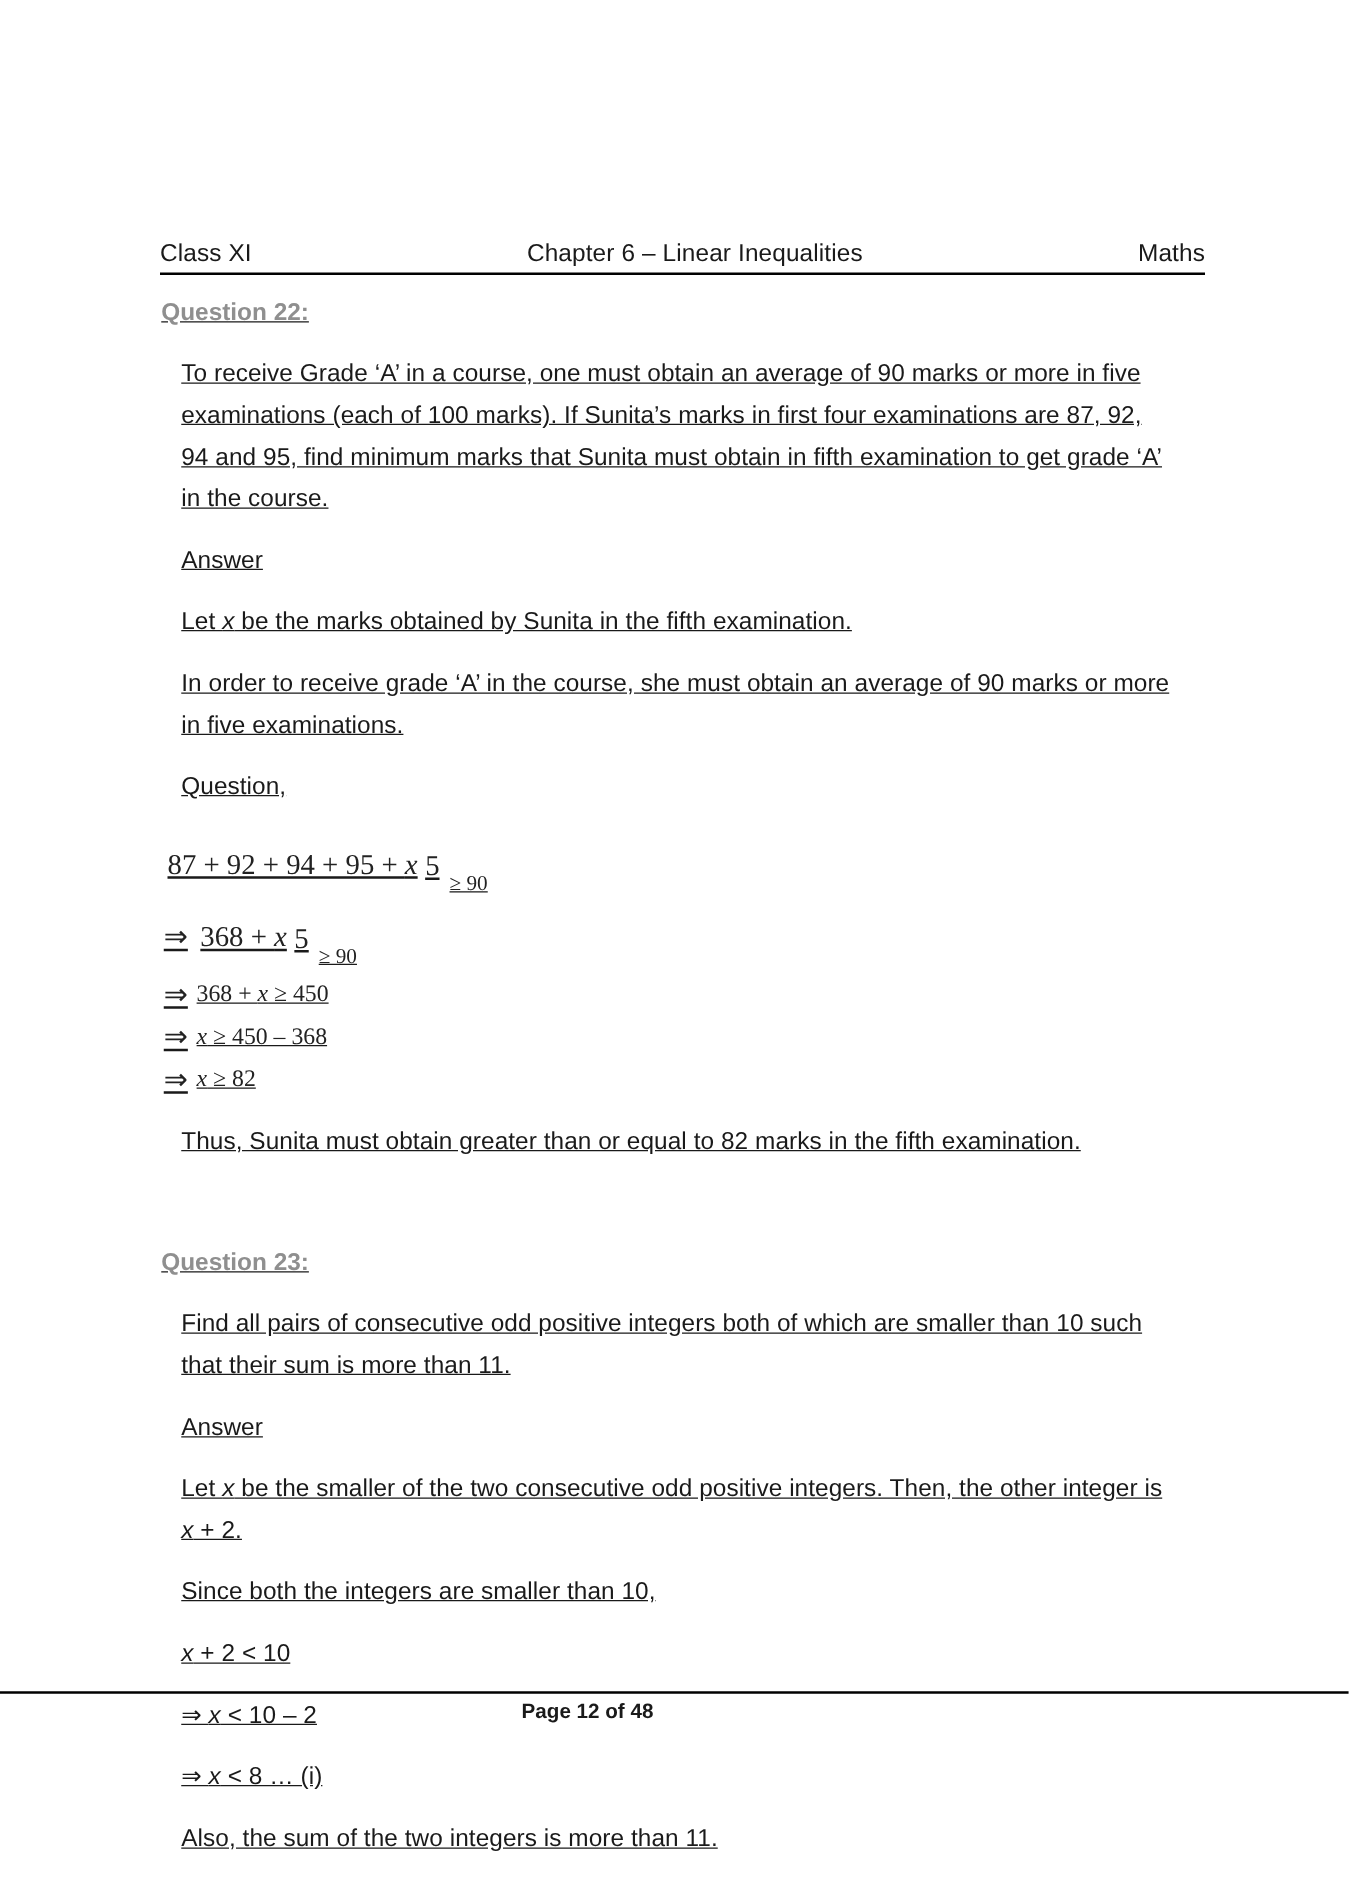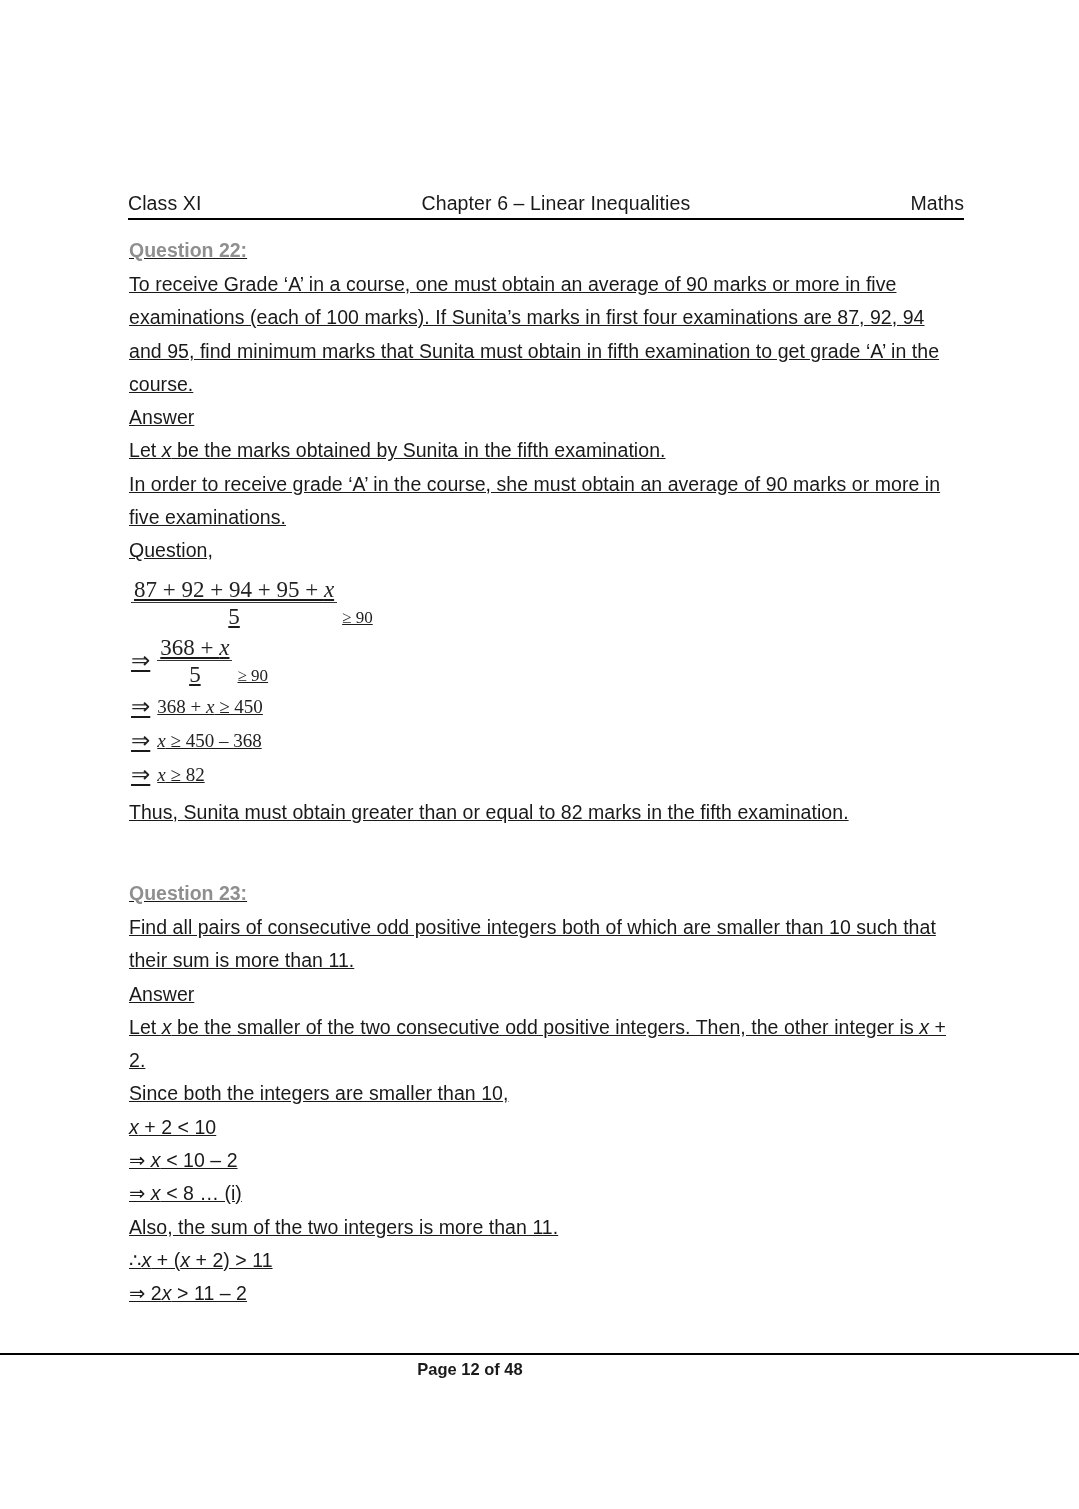--- a/index.html
+++ b/index.html
@@ -54,21 +54,21 @@
     font-size: 19.5px;
     font-weight: bold;
     color: #8f8f8f;
     line-height: 33px;
     margin: 0 0 1px 0;
   }
 
   p.body-line, div.body-line {
     font-size: 19.5px;
     line-height: 33.3px;
-    margin: 0;
+    margin: 16px;
     color: #1a1a1a;
     letter-spacing: 0.05px;
   }
 
   .spacer-block { height: 48px; }
 
   em, .ital { font-style: italic; }
 
   
   .math-block {
@@ -88,21 +88,21 @@
   .math-row.r4 { height: 34px; margin-left: 2px; }
   .math-row.r5 { height: 34px; margin-left: 2px; }
 
   .arrow {
     font-size: 23px;
     margin-right: 7px;
     line-height: 1;
   }
   .frac {
     display: inline-flex;
-    flex-direction: column;
+    flex-direction: row;
     align-items: center;
     justify-content: center;
     vertical-align: middle;
   }
   .frac .num {
     padding: 0 3px 1px 3px;
     font-size: 23px;
     white-space: nowrap;
   }
   .frac .bar {

